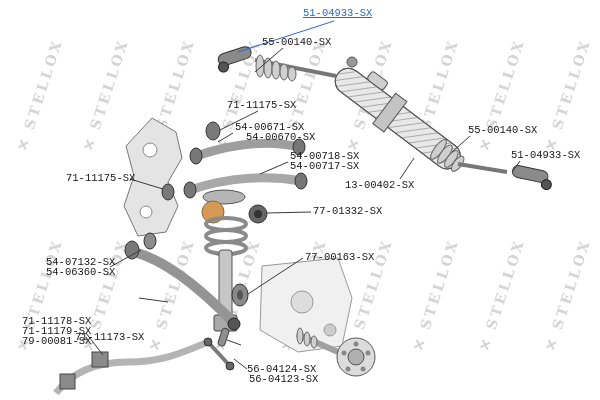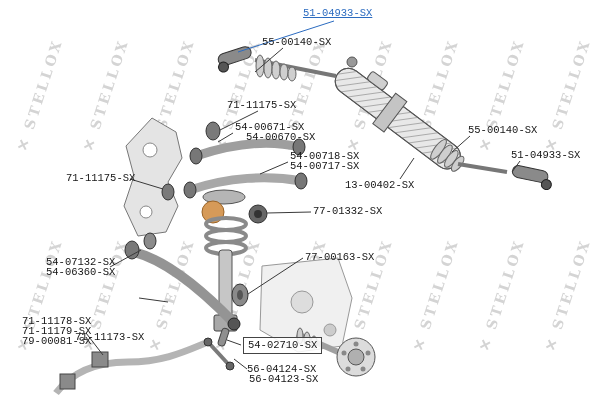--- a/index.html
+++ b/index.html
@@ -203,18 +203,17 @@
       <div class="part-label" style="left: 345px; top: 180px;">13-00402-SX</div>
       <div class="part-label" style="left: 66px; top: 173px;">71-11175-SX</div>
       <div class="part-label" style="left: 313px; top: 206px;">77-01332-SX</div>
       <div class="part-label" style="left: 46px; top: 257px;">54-07132-SX</div>
       <div class="part-label" style="left: 46px; top: 267px;">54-06360-SX</div>
       <div class="part-label" style="left: 305px; top: 252px;">77-00163-SX</div>
       <div class="part-label" style="left: 75px; top: 292px; margin-top: 40px;">71-11173-SX</div>
       <div class="part-label" style="left: 22px; top: 316px;">71-11178-SX</div>
       <div class="part-label" style="left: 22px; top: 326px;">71-11179-SX</div>
       <div class="part-label" style="left: 22px; top: 336px;">79-00081-SX</div>
-      <div class="part-label boxed" style="left: 243px; top: 337px;">54-02710-SX</div>
       <div class="part-label" style="left: 247px; top: 364px;">56-04124-SX</div>
       <div class="part-label" style="left: 249px; top: 374px;">56-04123-SX</div>
     </div>
 
 </div>
 
 </body></html>

